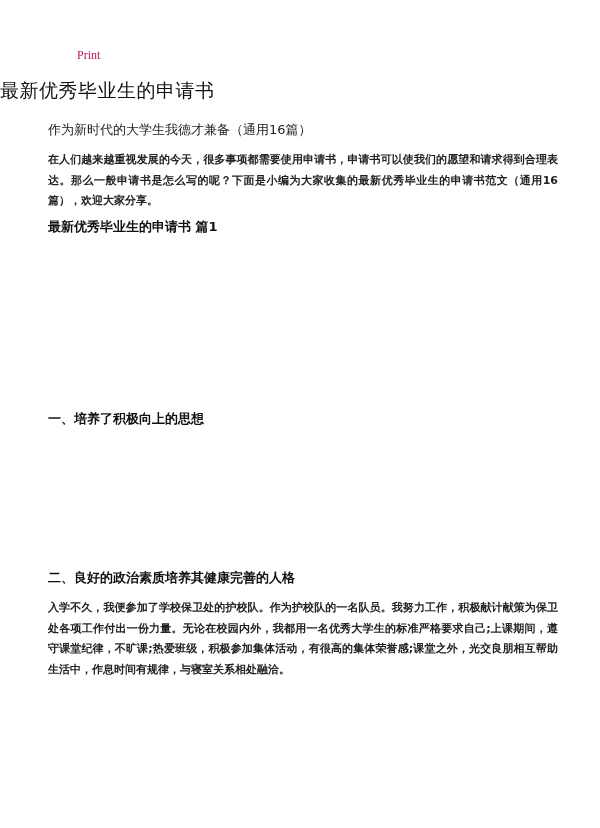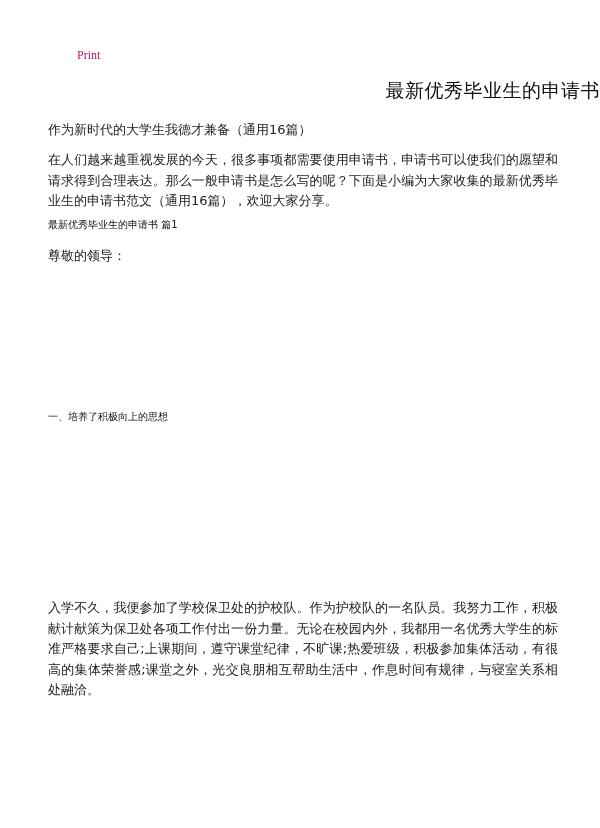--- a/index.html
+++ b/index.html
@@ -8,53 +8,54 @@
     font-family: "DejaVu Sans", "Liberation Sans", sans-serif;
     color: #1a1a1a;
   }
   .page { position: absolute; left: 0; top: 0; width: 600px; height: 828px; }
   .print-label {
     position: absolute; left: 48px; top: 48px;
     font-family: "Liberation Serif", "DejaVu Serif", serif;
     font-size: 12px; color: #be185d; margin-left: 29px;
   }
   .doc-title {
-    position: absolute; left: 0; top: 78px; width: 600px; text-align: right;
+    position: absolute; left: 0; top: 78px; width: 600px; text-align: left;
     font-size: 19px; color: #111; letter-spacing: 0.5px;
   }
   .subtitle {
     position: absolute; left: 48px; top: 121px;
     font-size: 13px; color: #222;
   }
   .para {
     position: absolute; left: 48px; width: 510px;
-    font-size: 13px; line-height: 20.5px; color: #222;
+    font-size: 11px; line-height: 20.5px; color: #222;
     text-align: justify; text-justify: inter-character;
     margin: 0;
+    font-weight: bold;
   }
   .heading {
     position: absolute; left: 48px;
-    font-size: 10px; font-weight: normal; color: #111;
+    font-size: 13px; font-weight: bold; color: #111;
   }
 </style>
 </head>
 <body>
 
 <div class="page">
   <div class="print-label">Print</div>
   <div class="doc-title">最新优秀毕业生的申请书</div>
   <div class="subtitle">作为新时代的大学生我德才兼备（通用16篇）</div>
 
   <p class="para" style="top:150px;">在人们越来越重视发展的今天，很多事项都需要使用申请书，申请书可以使我们的愿望和请求得到合理表达。那么一般申请书是怎么写的呢？下面是小编为大家收集的最新优秀毕业生的申请书范文（通用16篇），欢迎大家分享。</p>
 
   <div class="heading" style="top:218px;">最新优秀毕业生的申请书 篇1</div>
 
-  <p class="para" style="top:246px;">尊敬的领导：</p>
 
 
   <div class="heading" style="top:410px;">一、培养了积极向上的思想</div>
 
 
+  <div class="heading" style="top:569px;">二、良好的政治素质培养其健康完善的人格</div>
 
   <p class="para" style="top:598px;">入学不久，我便参加了学校保卫处的护校队。作为护校队的一名队员。我努力工作，积极献计献策为保卫处各项工作付出一份力量。无论在校园内外，我都用一名优秀大学生的标准严格要求自己;上课期间，遵守课堂纪律，不旷课;热爱班级，积极参加集体活动，有很高的集体荣誉感;课堂之外，光交良朋相互帮助生活中，作息时间有规律，与寝室关系相处融洽。</p>
 
 
 </div>
 
 </body></html>

